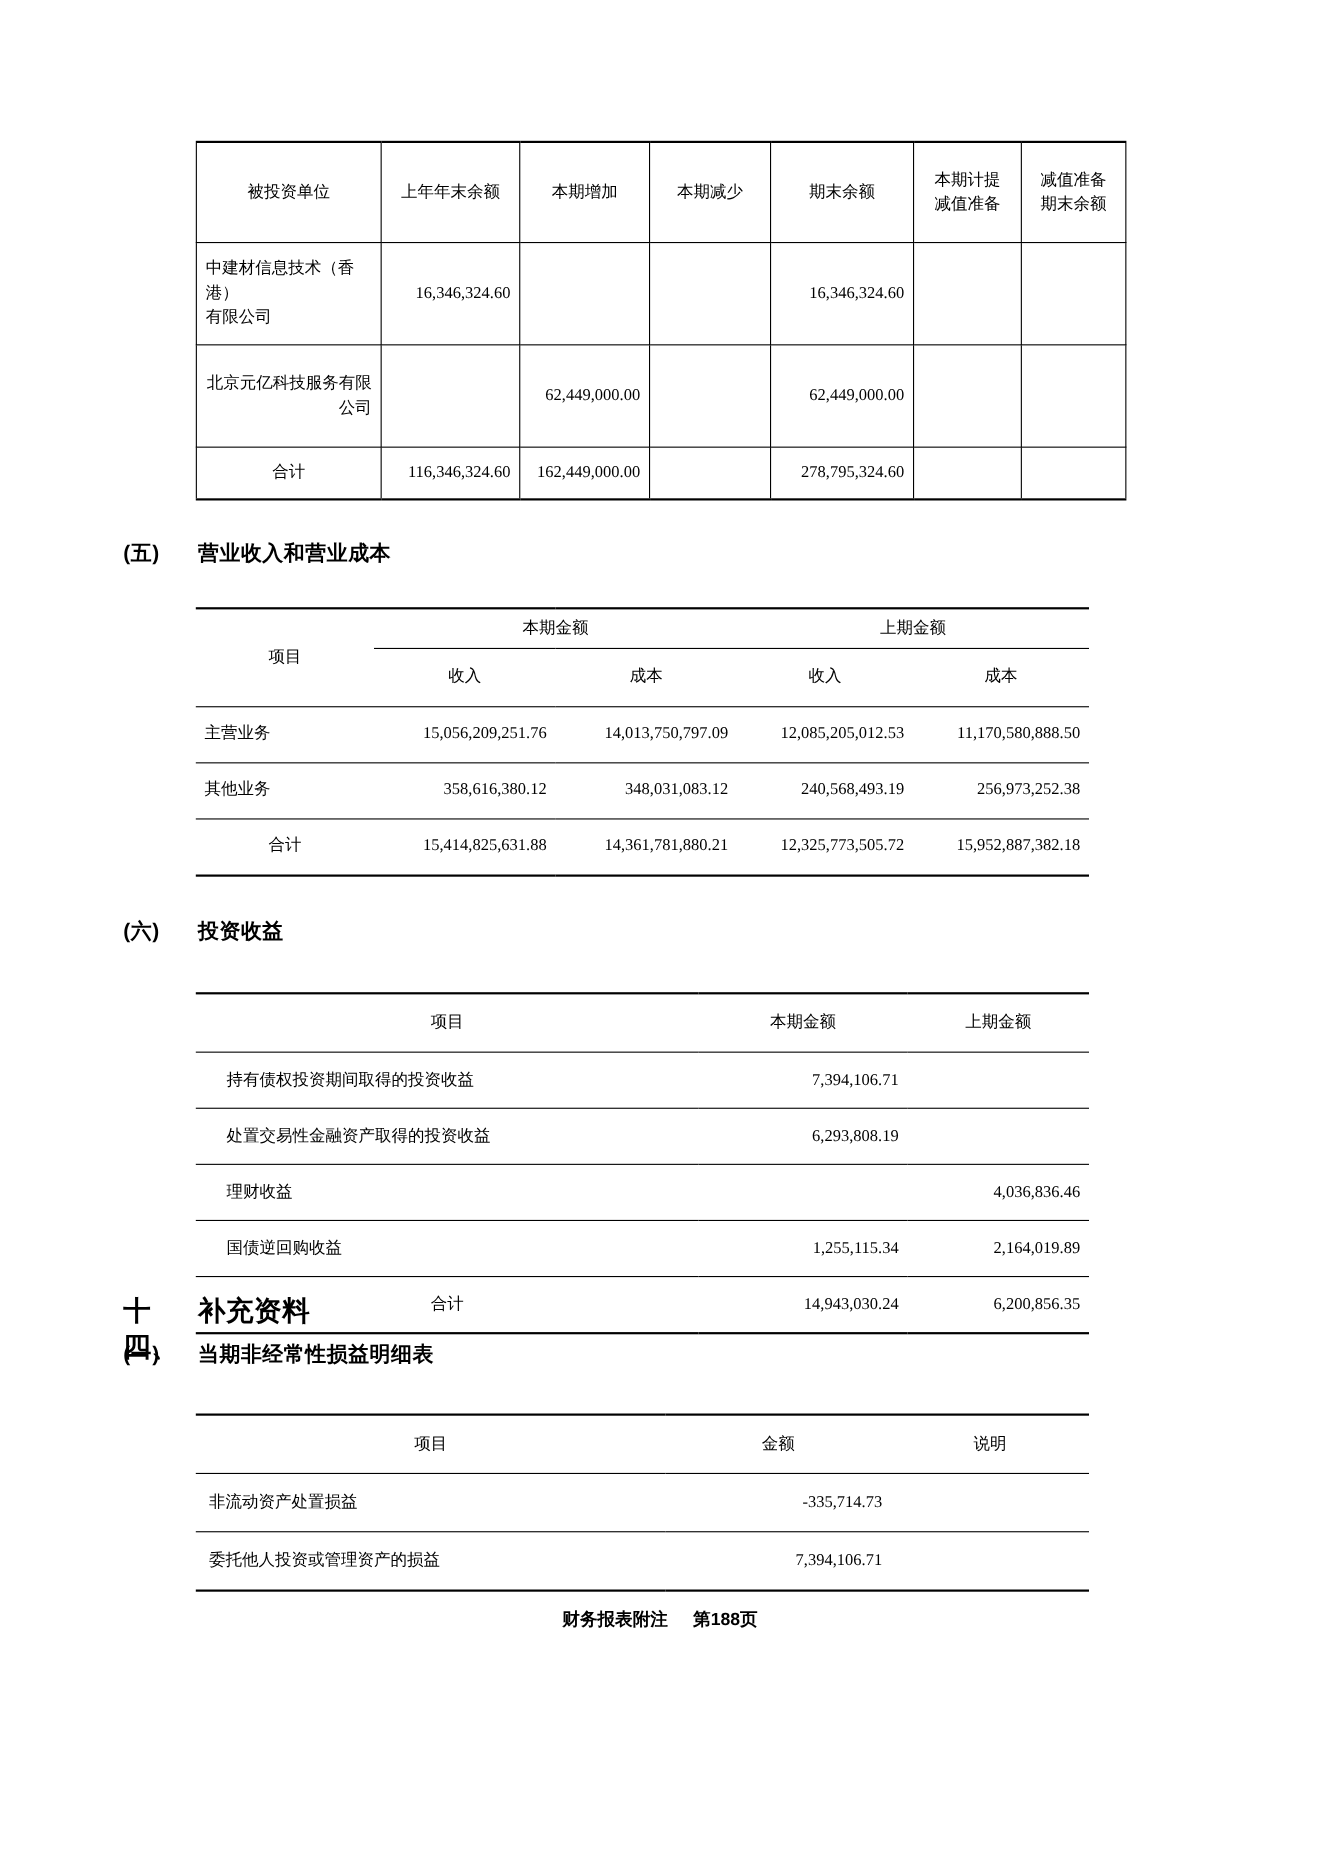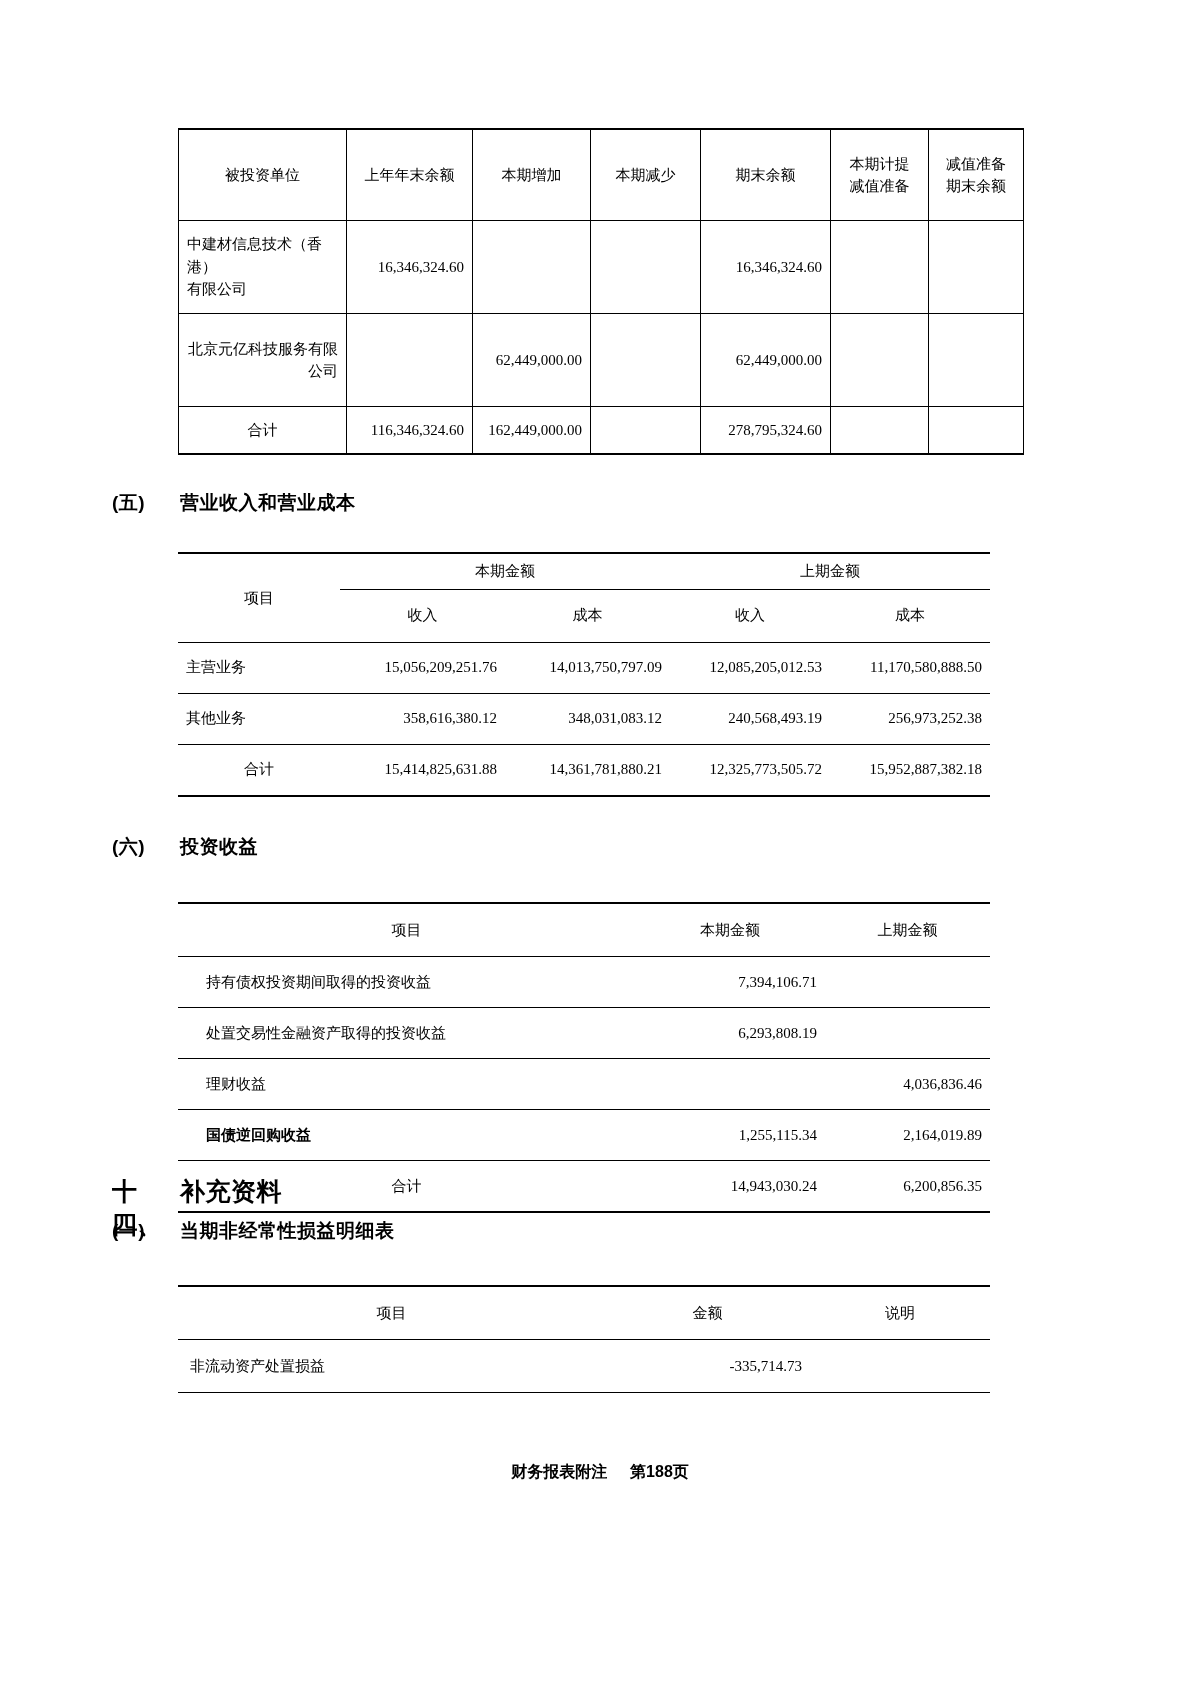--- a/index.html
+++ b/index.html
@@ -228,21 +228,21 @@
         <td class="l" style="height:38px; padding-left:28px;">处置交易性金融资产取得的投资收益</td>
         <td class="r">6,293,808.19</td>
         <td class="r"></td>
       </tr>
       <tr>
         <td class="l" style="height:38px; padding-left:28px;">理财收益</td>
         <td class="r"></td>
         <td class="r">4,036,836.46</td>
       </tr>
       <tr>
-        <td class="l" style="height:38px; padding-left:28px;font-weight:bold;">国债逆回购收益</td>
+        <td class="l" style="height:38px; padding-left:28px;">国债逆回购收益</td>
         <td class="r">1,255,115.34</td>
         <td class="r">2,164,019.89</td>
       </tr>
       <tr class="thick-bottom">
         <td class="c" style="height:38px;">合计</td>
         <td class="r">14,943,030.24</td>
         <td class="r">6,200,856.35</td>
       </tr>
     </tbody>
       </table>
@@ -267,20 +267,25 @@
       </colgroup>
       <tbody>
           <tr class="thick-top">
         <td class="c" style="height:40px;">项目</td>
         <td class="c">金额</td>
         <td class="c">说明</td>
       </tr>
       <tr>
         <td class="l" style="height:40px; padding-left:12px;">非流动资产处置损益</td>
         <td class="r">-335,714.73</td>
+        <td class="r"></td>
+      </tr>
+      <tr class="thick-bottom">
+        <td class="l" style="height:40px; padding-left:12px;">委托他人投资或管理资产的损益</td>
+        <td class="r">7,394,106.71</td>
         <td class="r"></td>
       </tr>
     </tbody>
       </table>
   </div>
 
   <div class="footer" style="top:1462px;">
     <span class="f-label">财务报表附注</span>
     <span style="display:inline-block; width:14px;"></span>
     <span>第188页</span>

